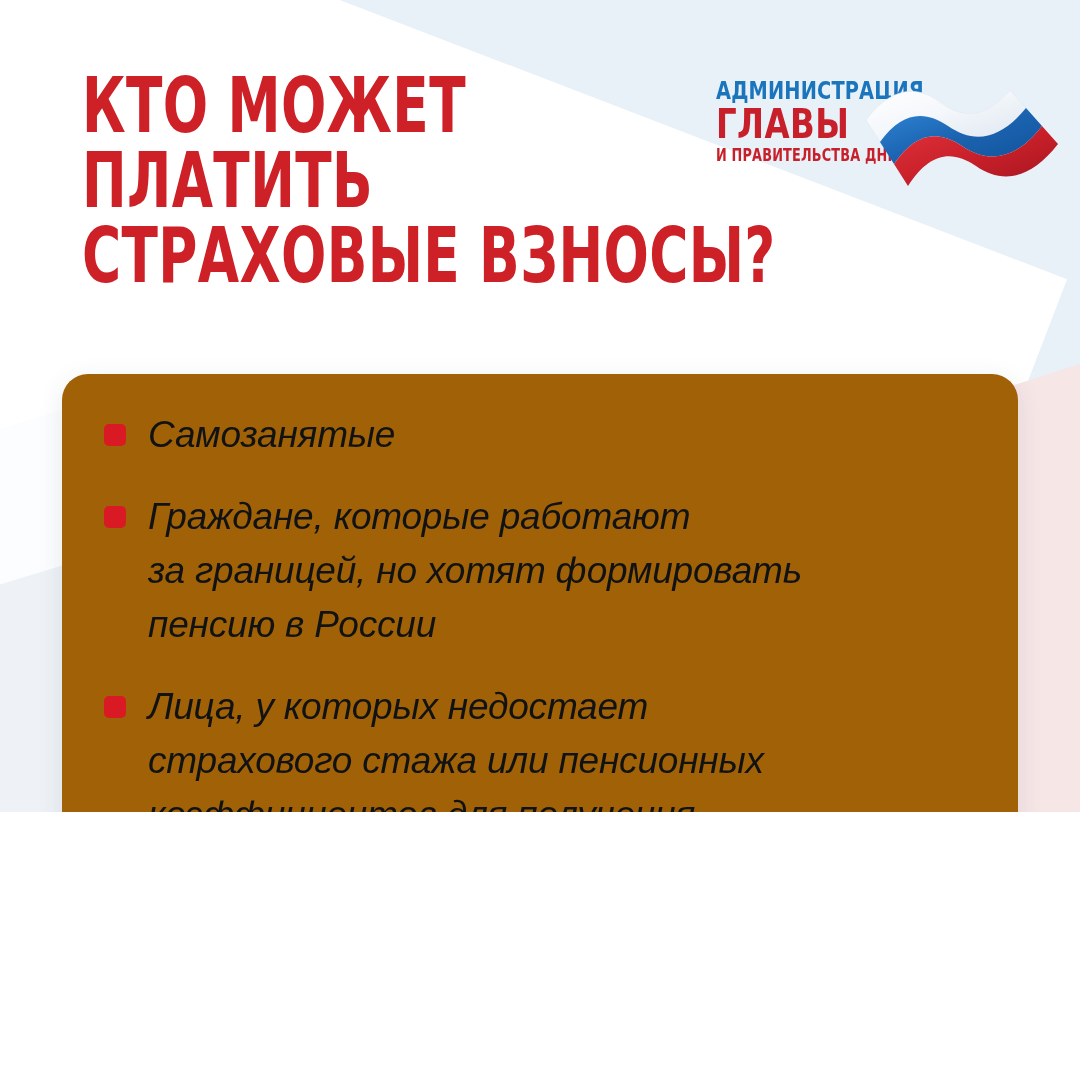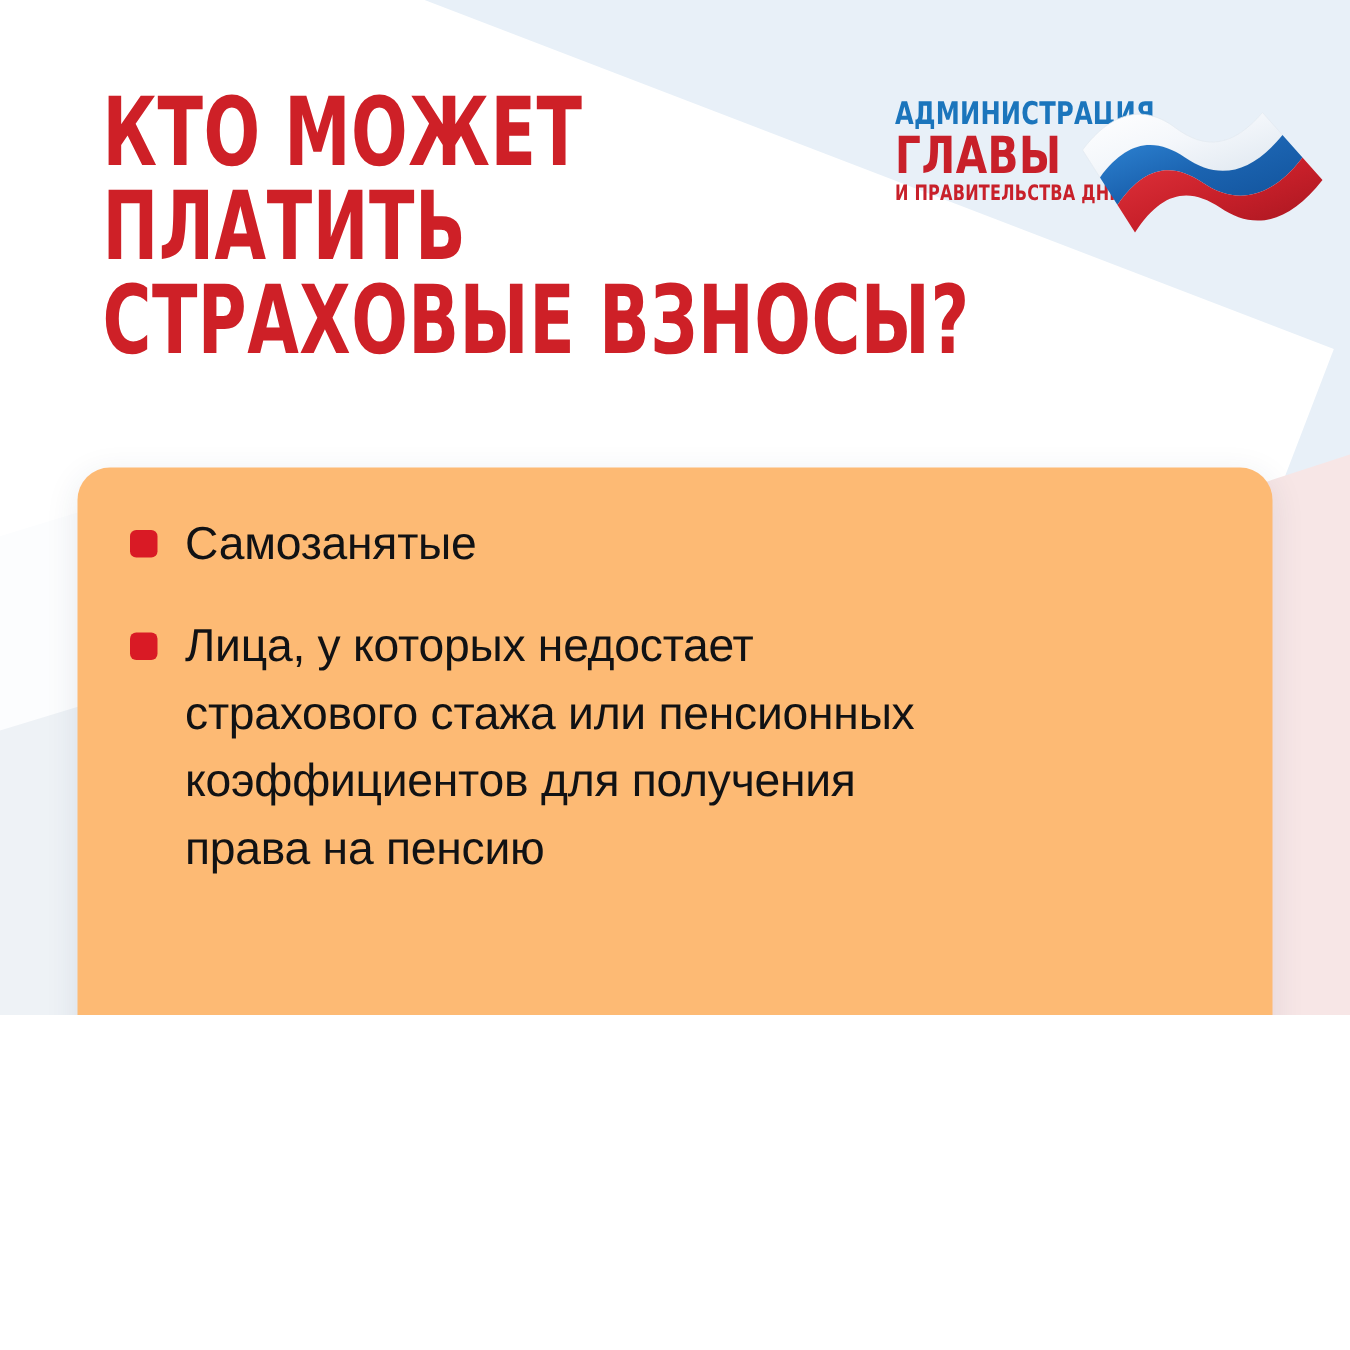--- a/index.html
+++ b/index.html
@@ -208,26 +208,27 @@
     height: 118px;
   }
 
   
   .card {
     position: absolute;
     left: 62px;
     top: 374px;
     width: 956px;
     height: 648px;
-    background: #fdba74;
+    background: #a16207;
     border-radius: 26px;
     box-shadow: 0 6px 26px rgba(40, 60, 90, 0.10);
     z-index: 8;
     box-sizing: border-box;
     padding: 34px 28px 30px 42px;
+    font-style: italic;
   }
 
   .bullet-list {
     list-style: none;
     margin: 0;
     padding: 0;
   }
 
   .bullet-item {
     display: flex;
@@ -316,20 +317,26 @@
   </div>
 
   <div class="card">
     <ul class="bullet-list">
       <li class="bullet-item">
         <span class="bullet-marker"></span>
         <span class="bullet-text">Самозанятые</span>
       </li>
       <li class="bullet-item">
         <span class="bullet-marker"></span>
+        <span class="bullet-text">Граждане, которые работают
+за границей, но хотят формировать
+пенсию в России</span>
+      </li>
+      <li class="bullet-item">
+        <span class="bullet-marker"></span>
         <span class="bullet-text">Лица, у которых недостает
 страхового стажа или пенсионных
 коэффициентов для получения
 права на пенсию</span>
       </li>
     </ul>
   </div>
 
 </div>
 

